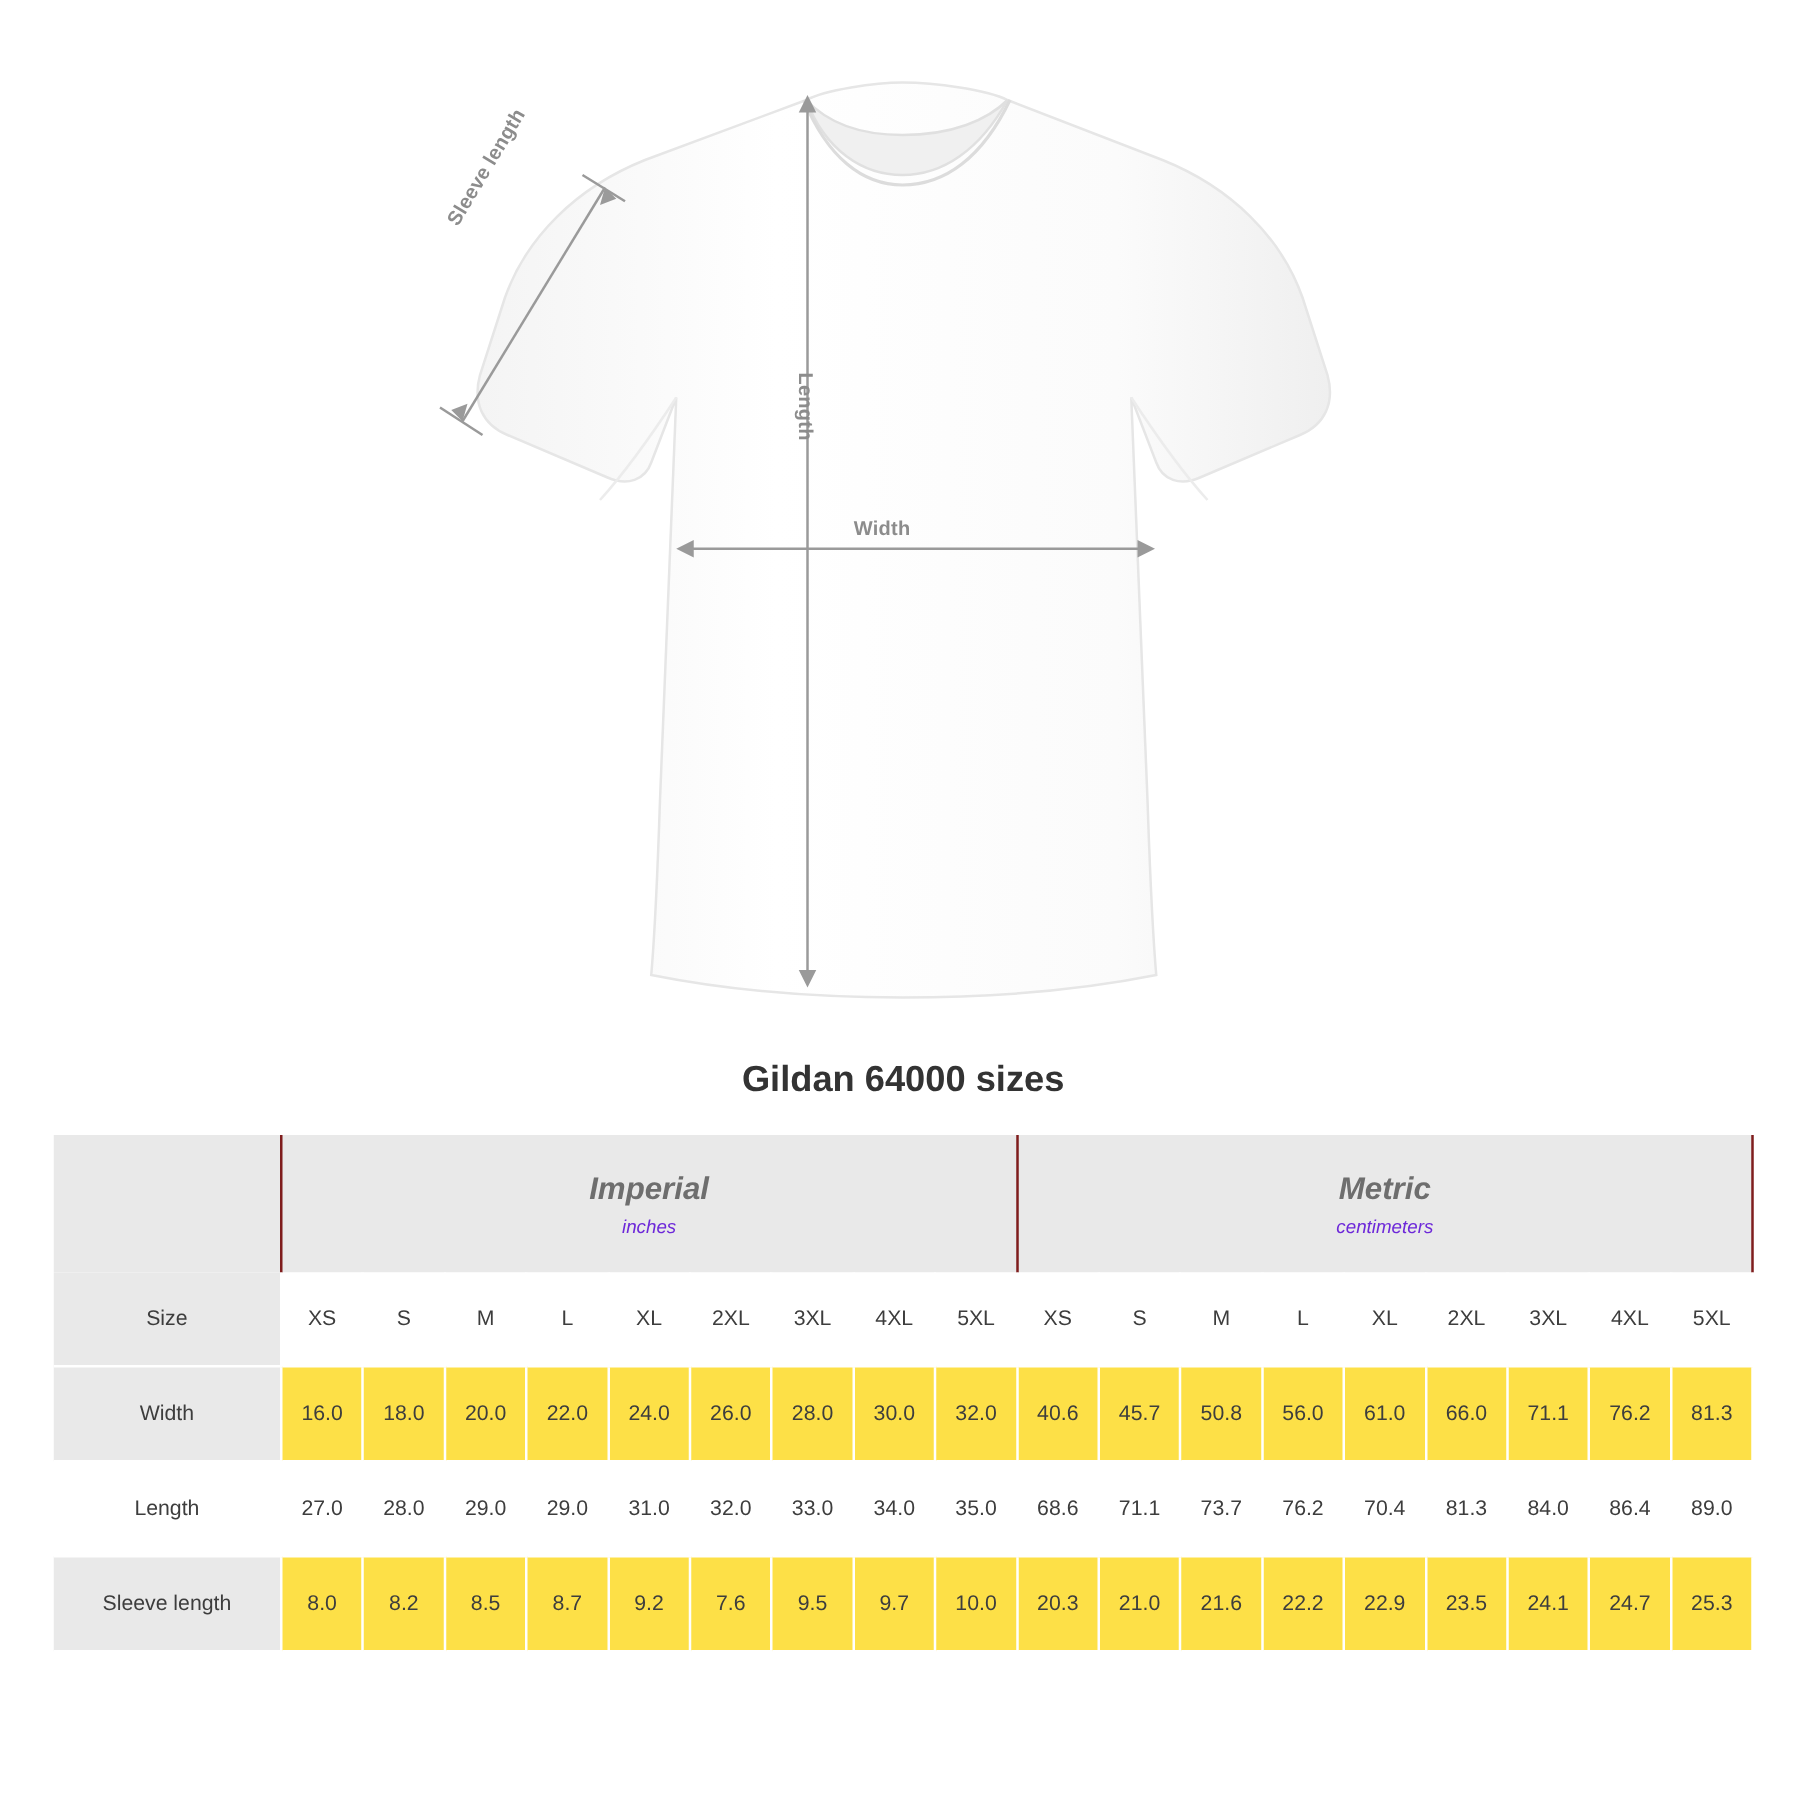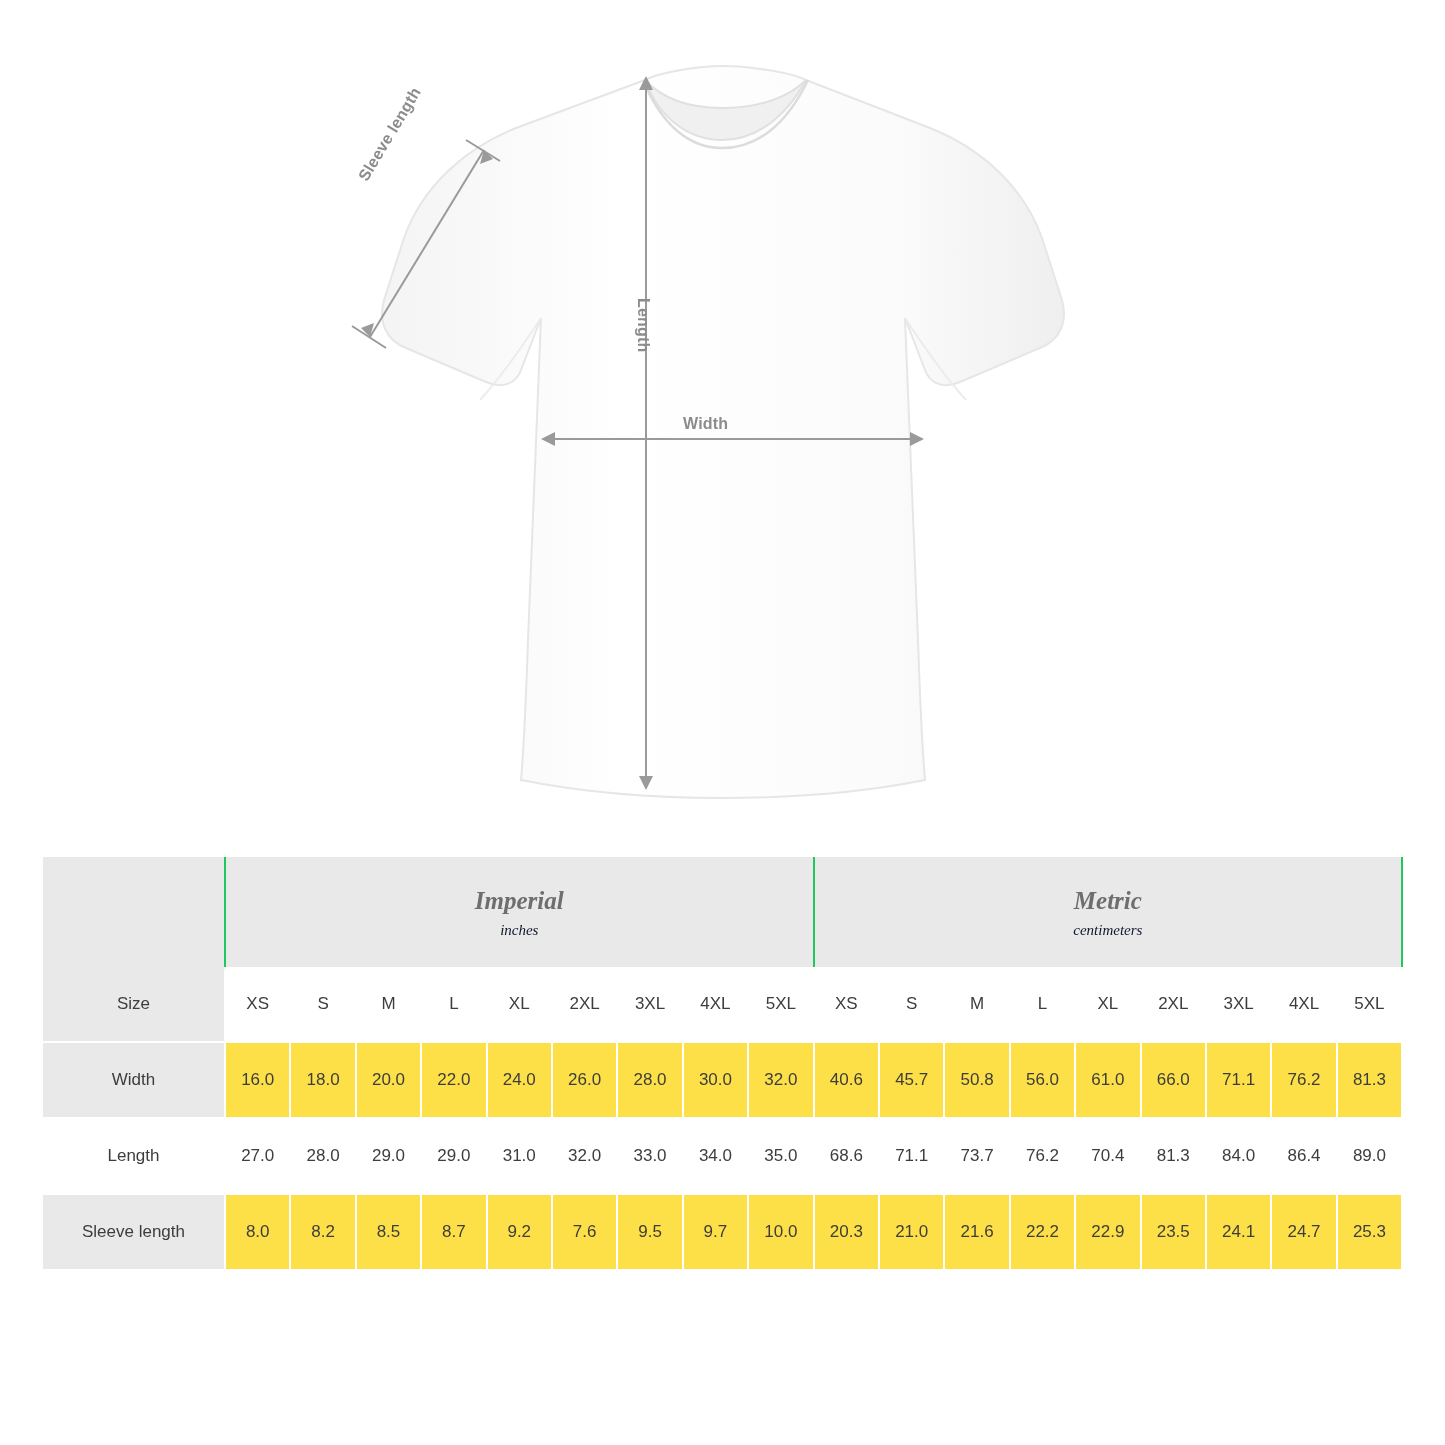--- a/index.html
+++ b/index.html
@@ -79,34 +79,33 @@
     table-layout: fixed;
   }
   table.size-table td, table.size-table th {
     text-align: center;
     vertical-align: middle;
     font-weight: normal;
   }
   .unit-head td {
     height: 108px;
     background: #e9e9e9;
-    border-right: 2px solid #22c55e;
-    font-family: Liberation Serif, serif;
+    border-right: 2px solid #7f1d1d;
   }
   .unit-name {
     font-size: 25px;
     font-style: italic;
     font-weight: bold;
     color: #6e6e6e;
     line-height: 1.25;
   }
   .unit-sub {
     font-size: 15px;
     font-style: italic;
-    color: #0f172a;
+    color: #6d28d9;
     margin-top: 6px;
   }
   .row-head-cell {
     font-size: 17px;
     font-weight: bold;
     color: #3d3d3d;
     width: 182px;
   }
   .size-row td {
     height: 72px;
@@ -187,20 +186,21 @@
       <path d="M924 439 l -14 -7 l 0 14 z" fill="#9a9a9a" stroke="none"></path>
     </g>
   </svg>
 
   <div class="anno anno-sleeve">Sleeve length</div>
   <div class="anno anno-length">Length</div>
   <div class="anno anno-width">Width</div>
 </div>
 
 <div class="title-block">
+  <div class="chart-title">Gildan 64000 sizes</div>
 </div>
 
 <div class="table-wrap">
   <table class="size-table">
     <colgroup>
       <col style="width:182px">
       <col span="18" style="width:65.4px">
     </colgroup>
     <tbody>
       <tr class="unit-head">

